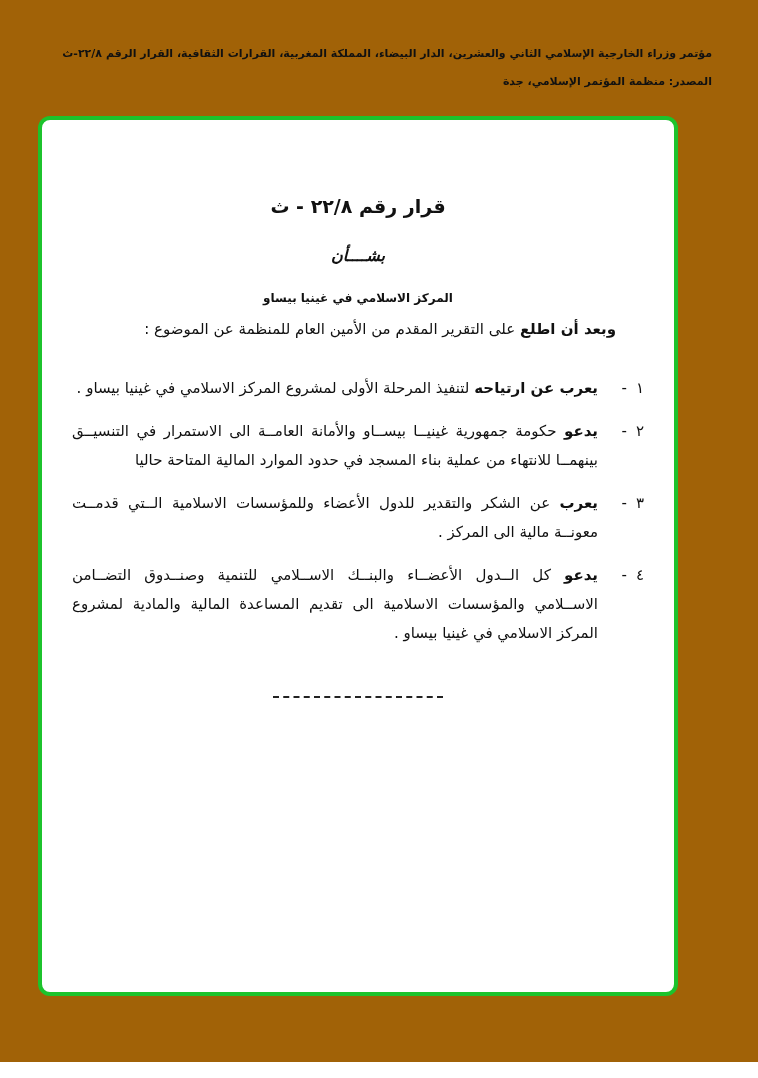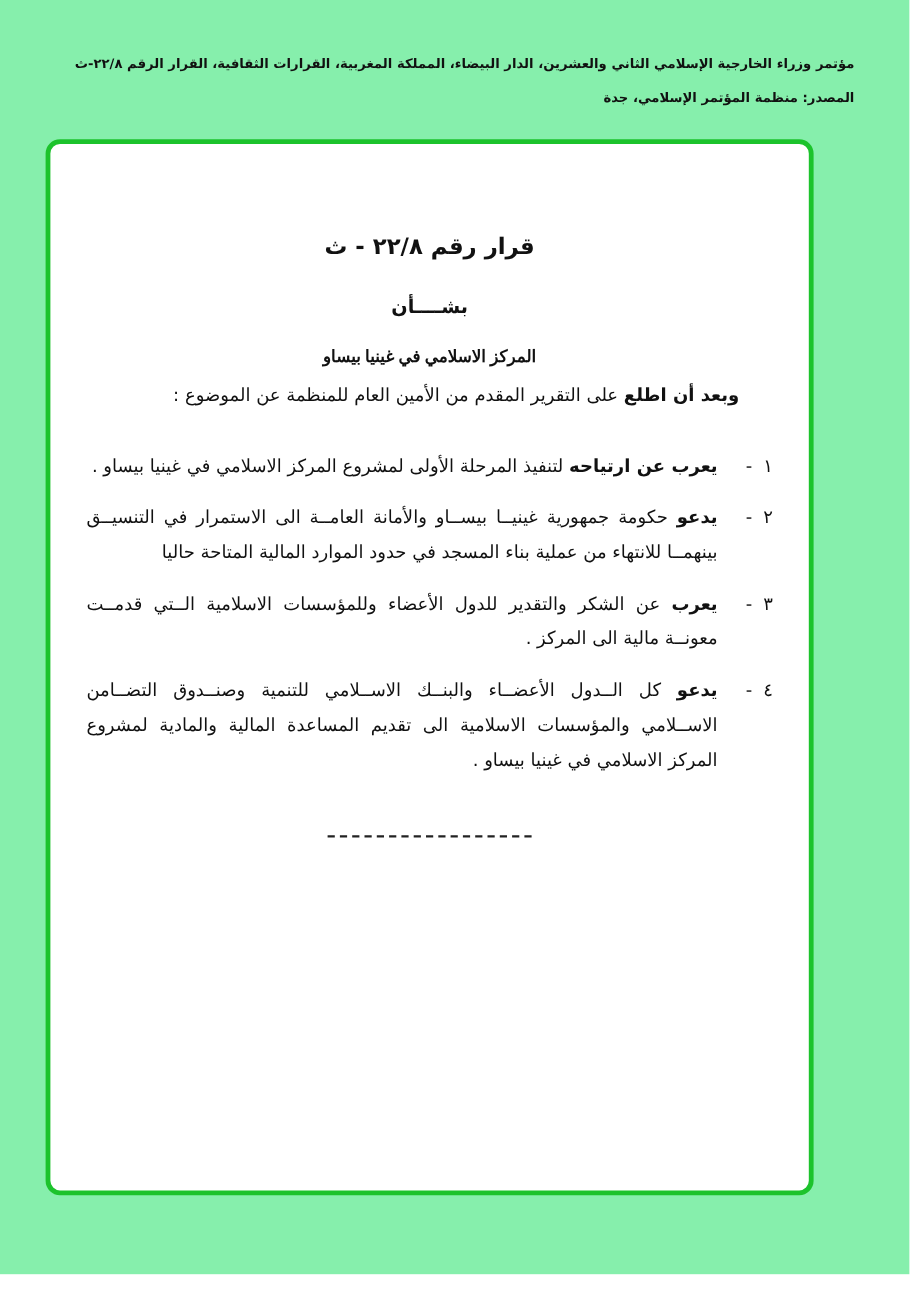--- a/index.html
+++ b/index.html
@@ -8,21 +8,21 @@
   }
   html,body{
     margin:0;
     padding:0;
     background:#ffffff;
   }
   .page{
     position:relative;
     width:758px;
     height:1062px;
-    background:#86efac;
+    background:#a16207;
     color:var(--ink);
     font-family:"DejaVu Sans", sans-serif;
     overflow:hidden;
   }
   
   .src-header{
     position:absolute;
     top:46px;
     right:46px;
     left:40px;
@@ -58,27 +58,27 @@
     text-align:center;
     font-size:19px;
     font-weight:bold;
     letter-spacing:.5px;
   }
   .subtitle{
     margin-top:20px;
     text-align:center;
     font-size:16px;
     font-weight:bold;
+    font-style:italic;
   }
   .subject{
     margin-top:14px;
     text-align:center;
-    font-size:14px;
+    font-size:12px;
     font-weight:bold;
-    font-family:Liberation Serif, serif;
   }
   .para{
     margin:0;
     text-align:justify;
   }
   .para.preamble{
     margin-top:44px;
     text-indent:22px;
   }
   .para.recalling{

